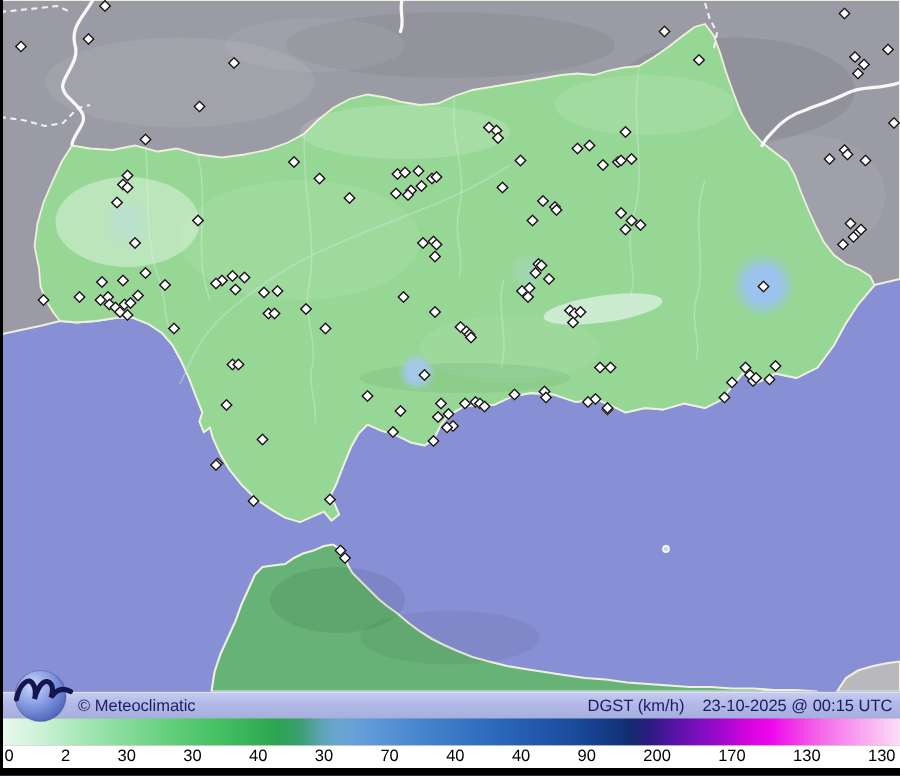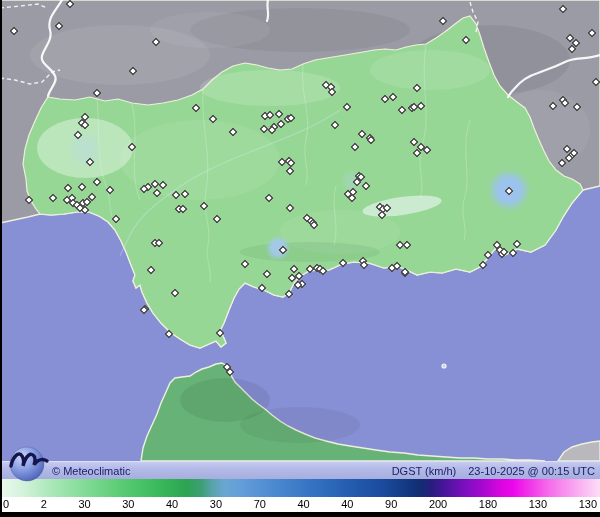--- a/index.html
+++ b/index.html
@@ -297,20 +297,20 @@
       <span>2</span>
       <span>30</span>
       <span>30</span>
       <span>40</span>
       <span>30</span>
       <span>70</span>
       <span>40</span>
       <span>40</span>
       <span>90</span>
       <span>200</span>
-      <span>180</span>
+      <span>170</span>
       <span>130</span>
       <span>130</span>
     </div>
 
   <div class="bottom-strip"></div>
   <div class="left-border"></div>
 </div>
 
 </body></html>

